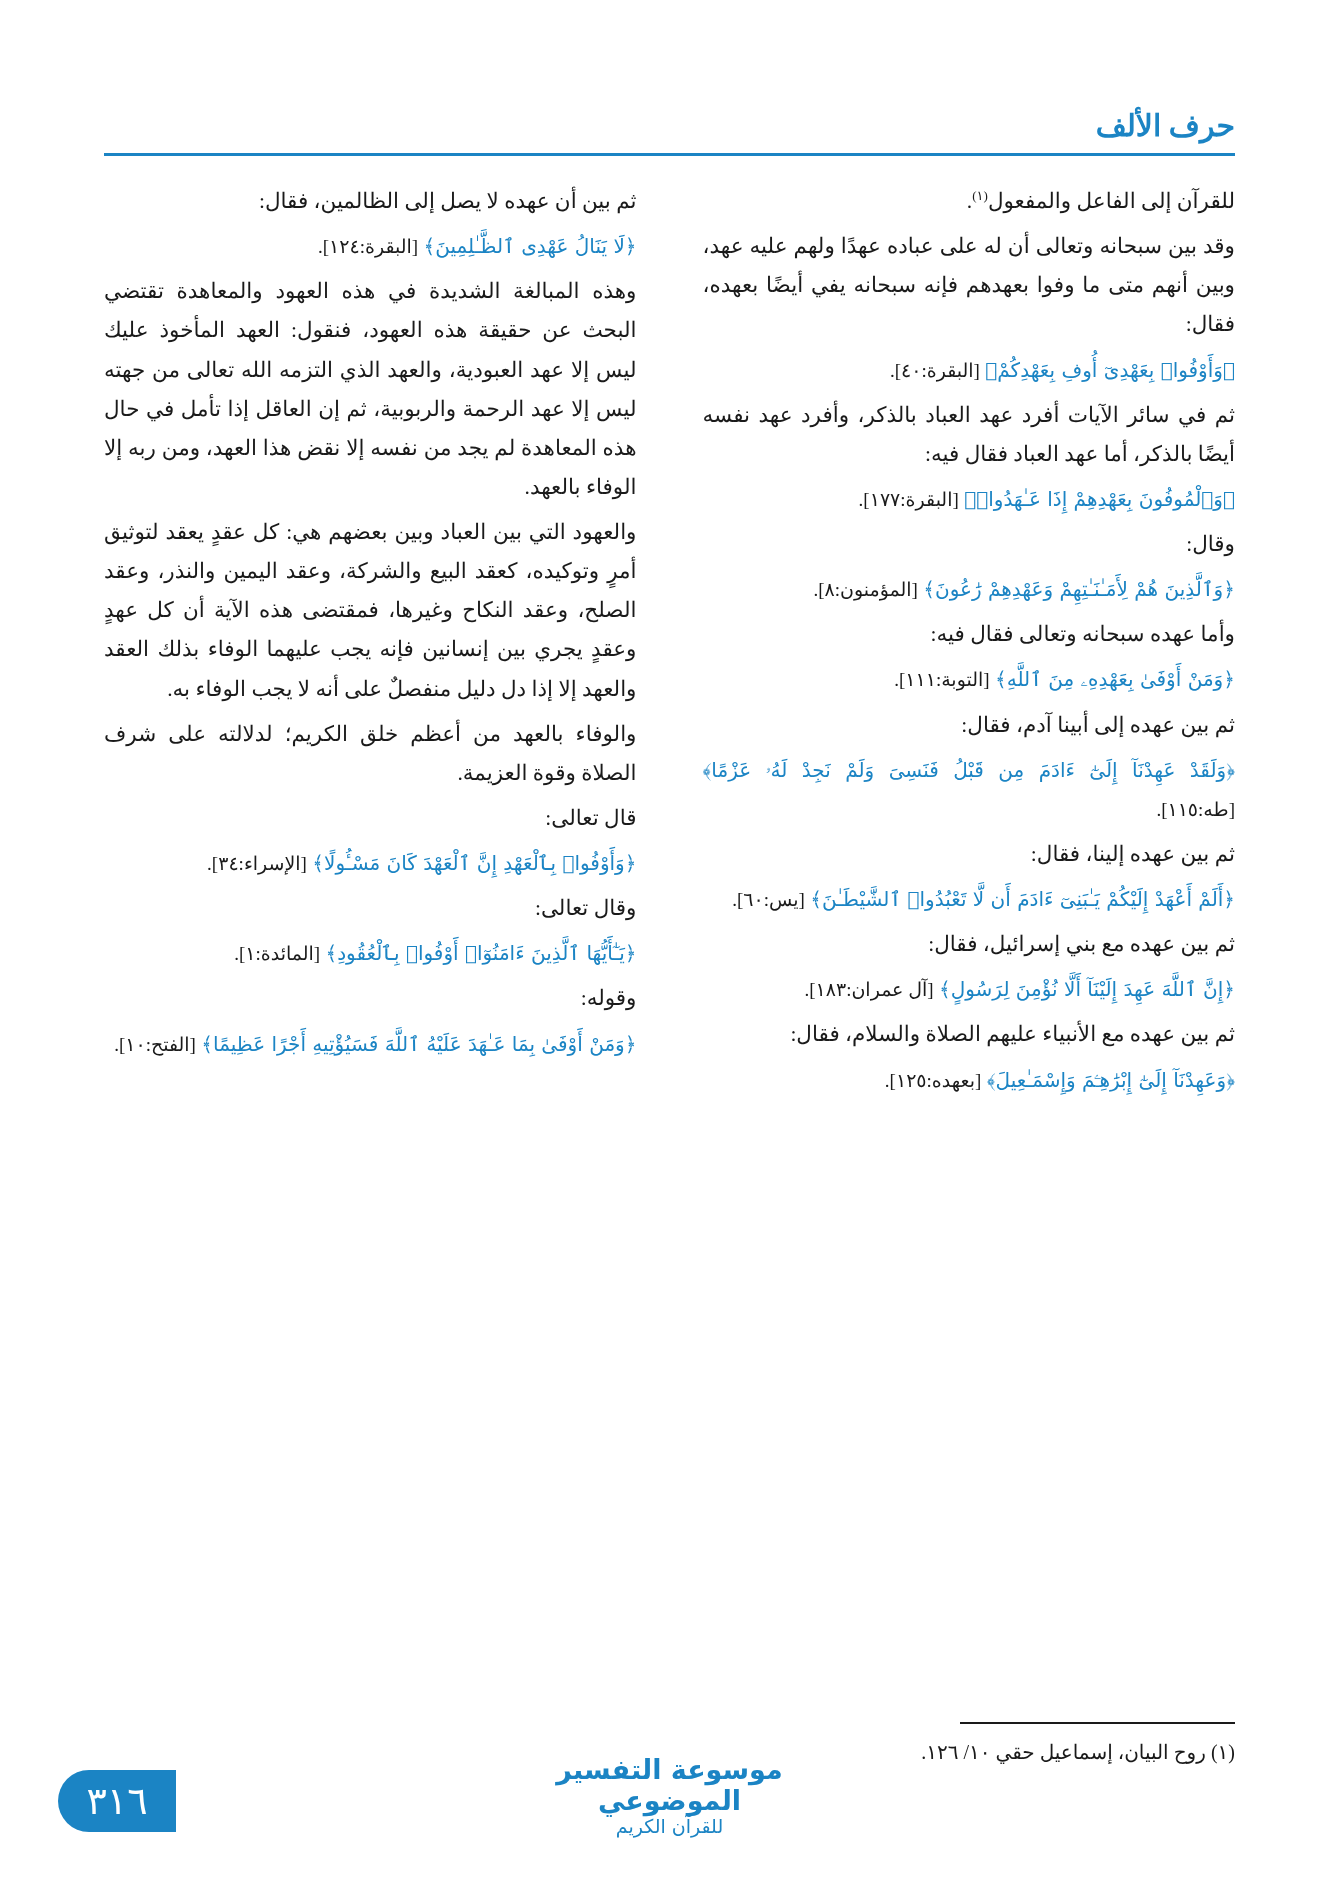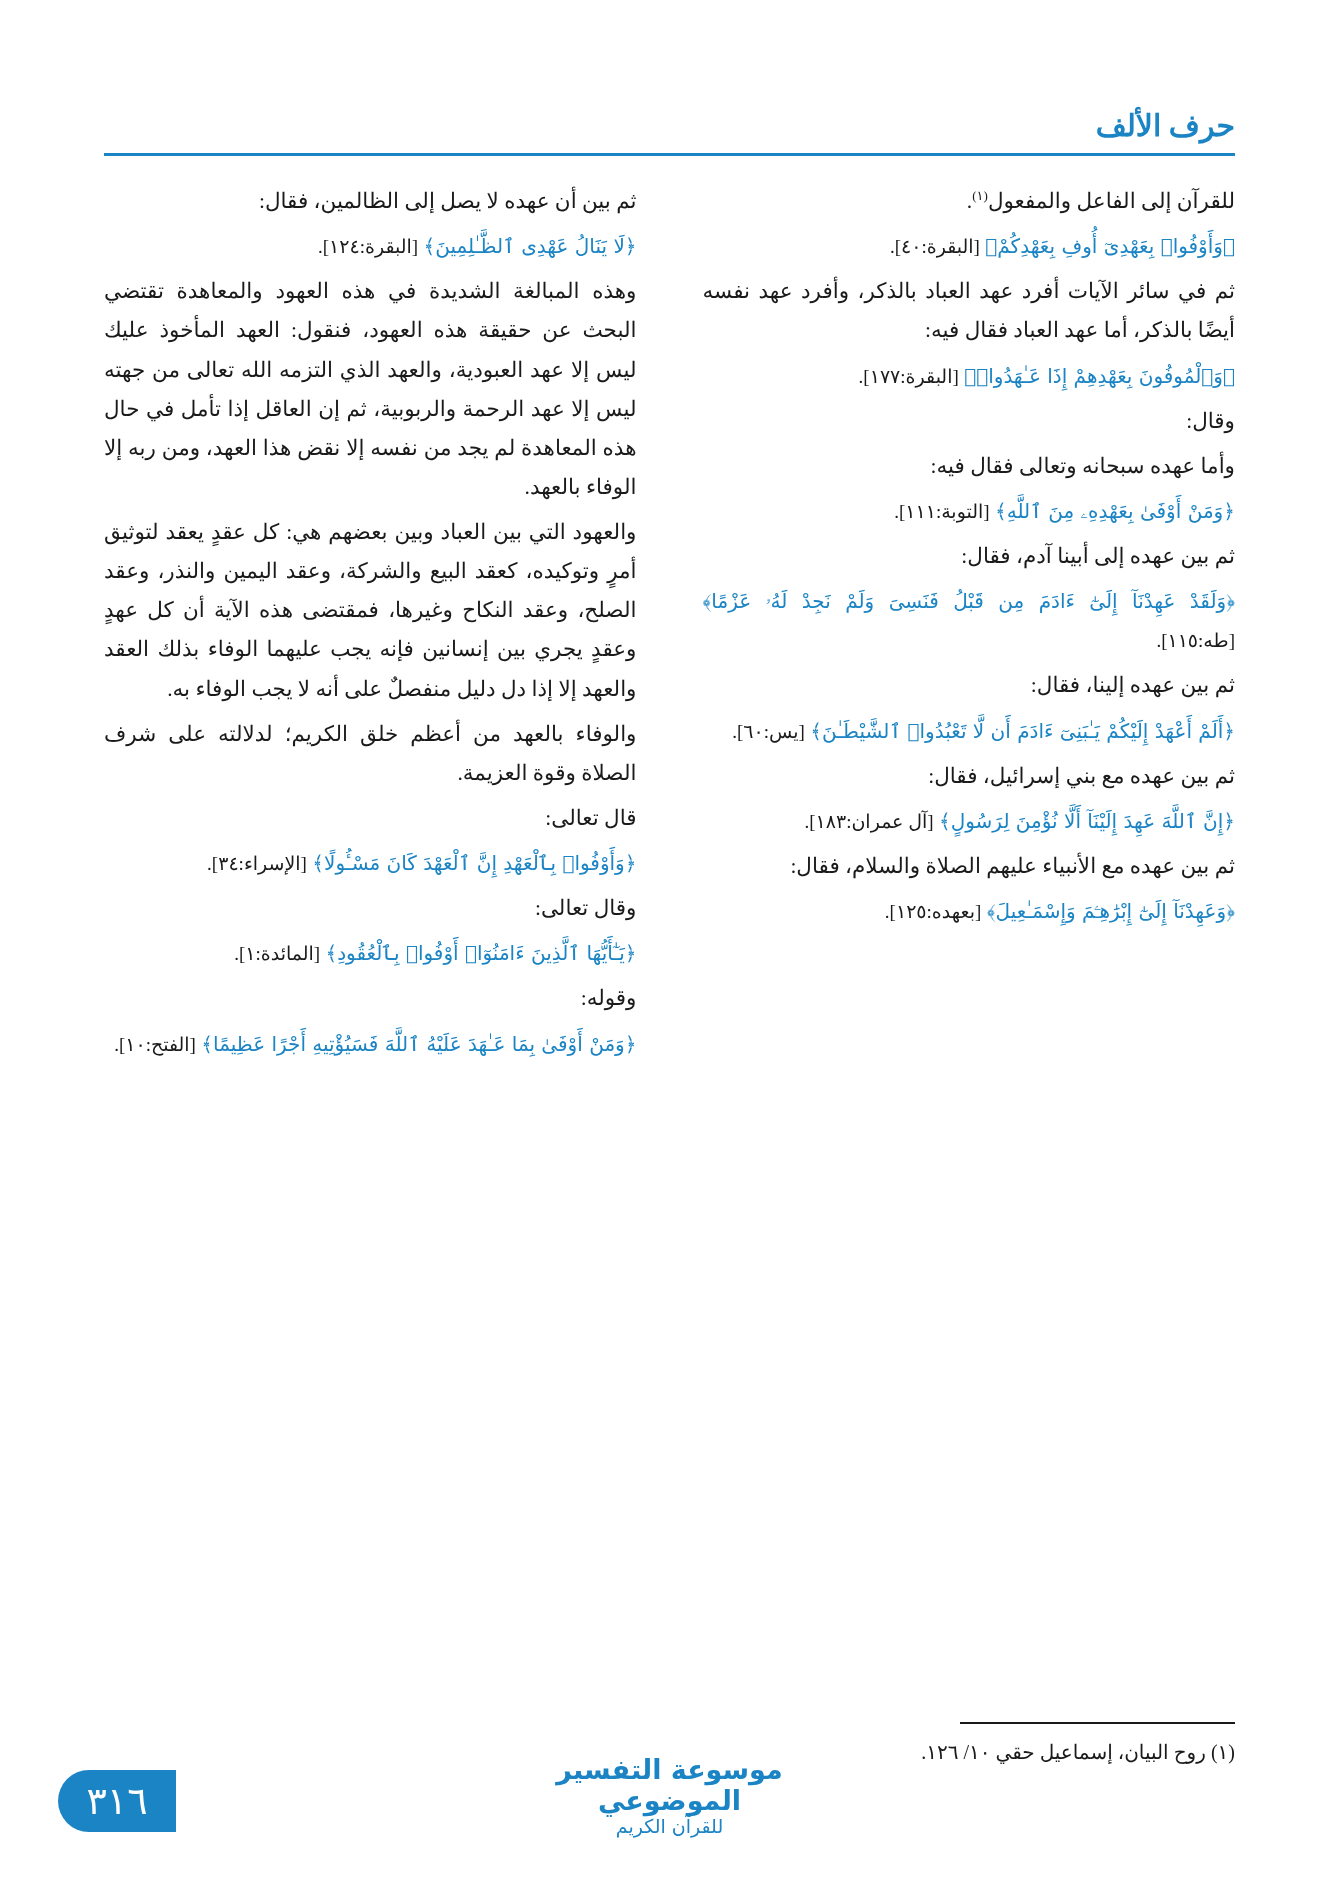--- a/index.html
+++ b/index.html
@@ -152,24 +152,26 @@
   <div class="header">
     <div class="header-title">حرف الألف</div>
     <div class="header-rule"></div>
   </div>
 
   <div class="columns">
 
     <div class="col" id="col-right" style="position:relative;">
       <div id="right-body">
           <p class="para"><span>للقرآن إلى الفاعل والمفعول</span><span class="sup">(١)</span>.</p>
+          <p class="para"><span>وقد بين سبحانه وتعالى أن له على عباده عهدًا ولهم عليه عهد، وبين أنهم متى ما وفوا بعهدهم فإنه سبحانه يفي أيضًا بعهده، فقال:</span></p>
           <p class="para"><span class="quran">﴿وَأَوْفُوا۟ بِعَهْدِىٓ أُوفِ بِعَهْدِكُمْ﴾</span> <span class="ref">[البقرة:٤٠].</span></p>
           <p class="para"><span>ثم في سائر الآيات أفرد عهد العباد بالذكر، وأفرد عهد نفسه أيضًا بالذكر، أما عهد العباد فقال فيه:</span></p>
           <p class="para"><span class="quran">﴿وَٱلْمُوفُونَ بِعَهْدِهِمْ إِذَا عَـٰهَدُوا۟﴾</span> <span class="ref">[البقرة:١٧٧].</span></p>
           <p class="para"><span>وقال:</span></p>
+          <p class="para"><span class="quran">﴿وَٱلَّذِينَ هُمْ لِأَمَـٰنَـٰتِهِمْ وَعَهْدِهِمْ رَٰعُونَ﴾</span> <span class="ref">[المؤمنون:٨].</span></p>
           <p class="para"><span>وأما عهده سبحانه وتعالى فقال فيه:</span></p>
           <p class="para"><span class="quran">﴿وَمَنْ أَوْفَىٰ بِعَهْدِهِۦ مِنَ ٱللَّهِ﴾</span> <span class="ref">[التوبة:١١١].</span></p>
           <p class="para"><span>ثم بين عهده إلى أبينا آدم، فقال:</span></p>
           <p class="para"><span class="quran">﴿وَلَقَدْ عَهِدْنَآ إِلَىٰٓ ءَادَمَ مِن قَبْلُ فَنَسِىَ وَلَمْ نَجِدْ لَهُۥ عَزْمًا﴾</span> <span class="ref">[طه:١١٥].</span></p>
           <p class="para"><span>ثم بين عهده إلينا، فقال:</span></p>
           <p class="para"><span class="quran">﴿أَلَمْ أَعْهَدْ إِلَيْكُمْ يَـٰبَنِىٓ ءَادَمَ أَن لَّا تَعْبُدُوا۟ ٱلشَّيْطَـٰنَ﴾</span> <span class="ref">[يس:٦٠].</span></p>
           <p class="para"><span>ثم بين عهده مع بني إسرائيل، فقال:</span></p>
           <p class="para"><span class="quran">﴿إِنَّ ٱللَّهَ عَهِدَ إِلَيْنَآ أَلَّا نُؤْمِنَ لِرَسُولٍ﴾</span> <span class="ref">[آل عمران:١٨٣].</span></p>
           <p class="para"><span>ثم بين عهده مع الأنبياء عليهم الصلاة والسلام، فقال:</span></p>
           <p class="para"><span class="quran">﴿وَعَهِدْنَآ إِلَىٰٓ إِبْرَٰهِـۧمَ وَإِسْمَـٰعِيلَ﴾</span> <span class="ref">[بعهده:١٢٥].</span></p>

